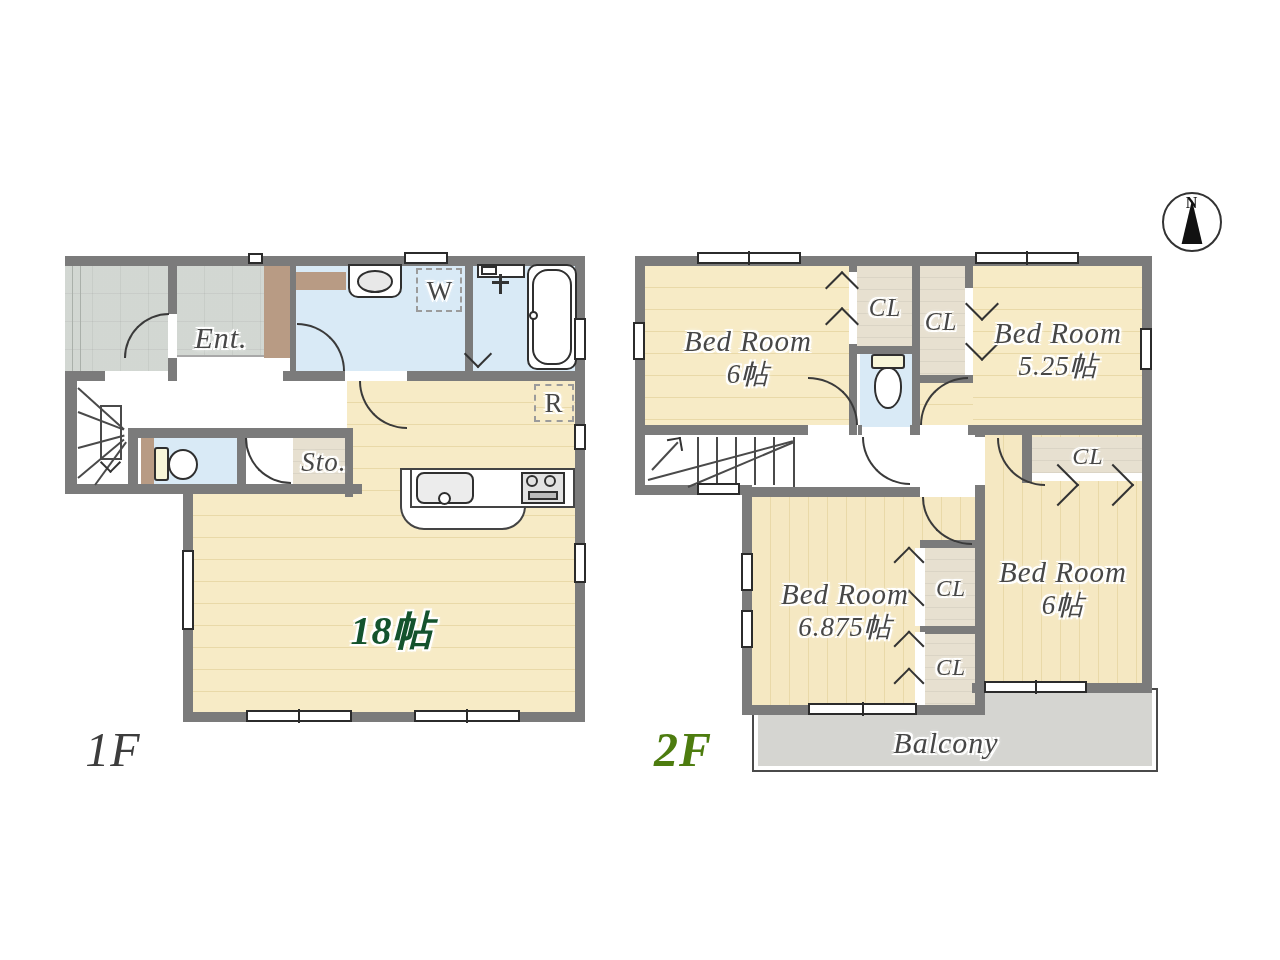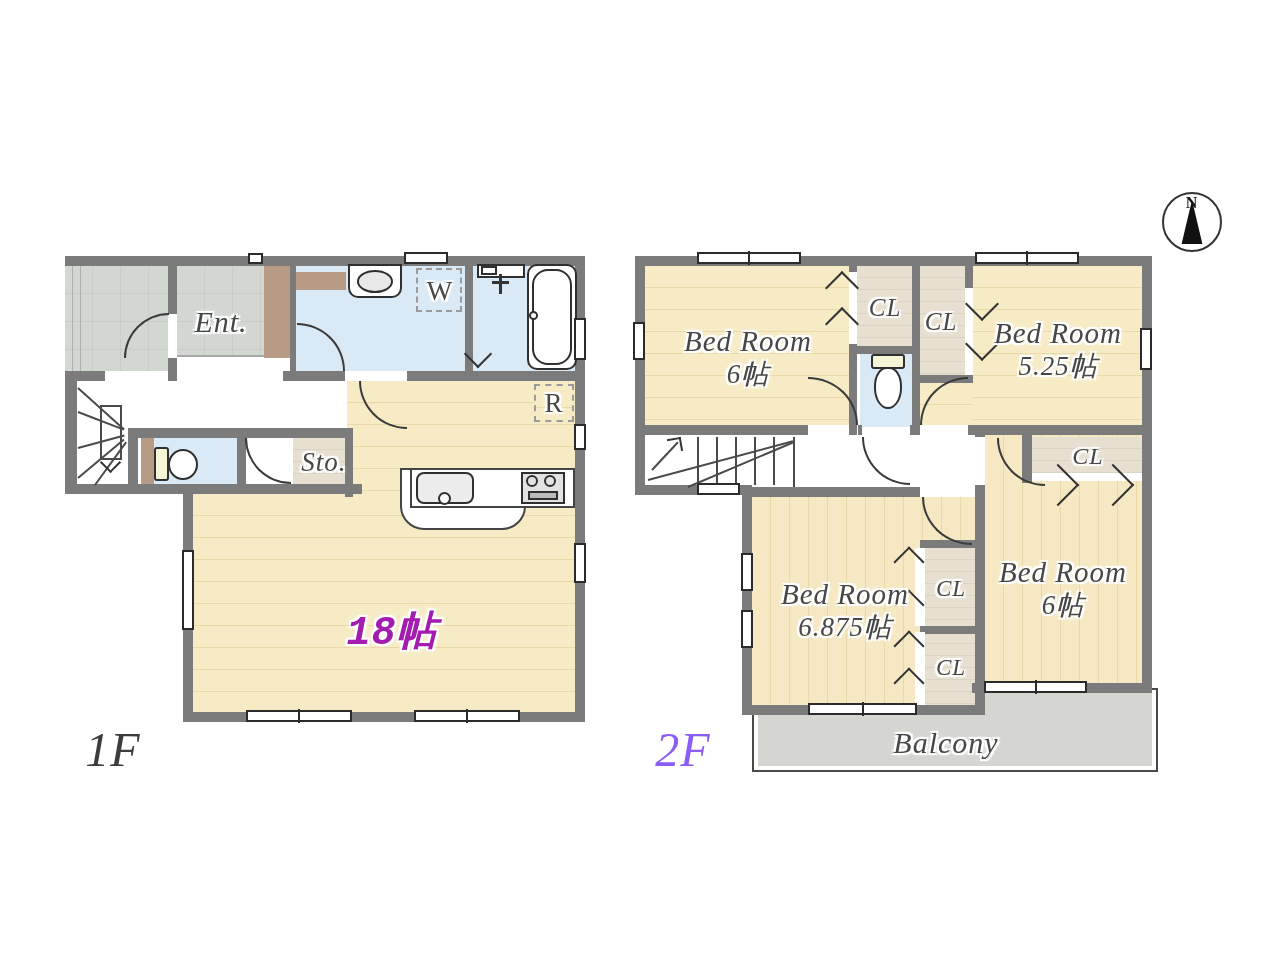--- a/index.html
+++ b/index.html
@@ -116,23 +116,23 @@
   <div class="win" style="left:574px;top:424px;width:12px;height:26px;"></div>
   <div class="win" style="left:574px;top:543px;width:12px;height:40px;"></div>
   <div class="win" style="left:182px;top:550px;width:12px;height:80px;"></div>
   <div class="win" style="left:246px;top:710px;width:106px;height:12px;">
       <div class="tickv"></div>
     </div>
   <div class="win" style="left:414px;top:710px;width:106px;height:12px;">
       <div class="tickv"></div>
     </div>
 
-  <div class="lbl" style="left:221px;top:322px;font-size:30px;font-style:italic;">Ent.</div>
+  <div class="lbl" style="left:221px;top:338px;font-size:30px;font-style:italic;">Ent.</div>
   <div class="lbl" style="left:324px;top:462px;font-size:27px;">Sto.</div>
-  <div class="lbl" style="left:392px;top:630px;font-size:40px;font-weight:bold;color:#a21caf;font-family:Liberation Mono, monospace;">18帖</div>
+  <div class="lbl" style="left:392px;top:630px;font-size:40px;font-weight:bold;color:#14532d;">18帖</div>
   <div class="lbl" style="left:113px;top:749px;font-size:48px;color:#3d3d3d;">1F</div>
 
   <div class="abs" style="left:752px;top:688px;width:406px;height:84px;background:#fff;border:2px solid #4a4a4a;box-sizing:border-box;">
     <div class="abs" style="left:4px;top:0;width:394px;height:76px;background:#d5d5d1;"></div>
   </div>
 
   <div class="wood-h" style="left:645px;top:266px;width:204px;height:159px;"></div>
   <div class="wood-h" style="left:973px;top:266px;width:169px;height:159px;"></div>
   <div class="wood-h" style="left:920px;top:383px;width:53px;height:42px;"></div>
   <div class="beige" style="left:857px;top:266px;width:55px;height:80px;"></div>
@@ -232,19 +232,19 @@
   <div class="lbl" style="left:845px;top:594px;font-size:29px;">Bed Room</div>
   <div class="lbl" style="left:845px;top:627px;font-size:27px;">6.875帖</div>
   <div class="lbl" style="left:1063px;top:572px;font-size:29px;">Bed Room</div>
   <div class="lbl" style="left:1063px;top:605px;font-size:27px;">6帖</div>
   <div class="lbl" style="left:885px;top:308px;font-size:25px;">CL</div>
   <div class="lbl" style="left:941px;top:322px;font-size:25px;">CL</div>
   <div class="lbl" style="left:1088px;top:456px;font-size:24px;">CL</div>
   <div class="lbl" style="left:951px;top:589px;font-size:23px;">CL</div>
   <div class="lbl" style="left:951px;top:668px;font-size:23px;">CL</div>
   <div class="lbl" style="left:946px;top:743px;font-size:30px;">Balcony</div>
-  <div class="lbl" style="left:683px;top:749px;font-size:48px;color:#8b5cf6;">2F</div>
+  <div class="lbl" style="left:683px;top:749px;font-size:48px;color:#4d7c0f;font-weight:bold;">2F</div>
 
   <div class="abs" style="left:1162px;top:192px;width:60px;height:60px;border:2px solid #333;border-radius:50%;background:#fff;box-sizing:border-box;"></div>
   <div class="abs" style="left:1172px;top:198px;width:40px;height:50px;background:#111;clip-path:polygon(50% 4%,76% 92%,24% 92%);"></div>
   <div class="lbl" style="left:1192px;top:203px;font-size:16px;font-style:normal;font-weight:bold;color:#111;text-shadow:none;">N</div>
 
 </div>
 
 </body></html>

